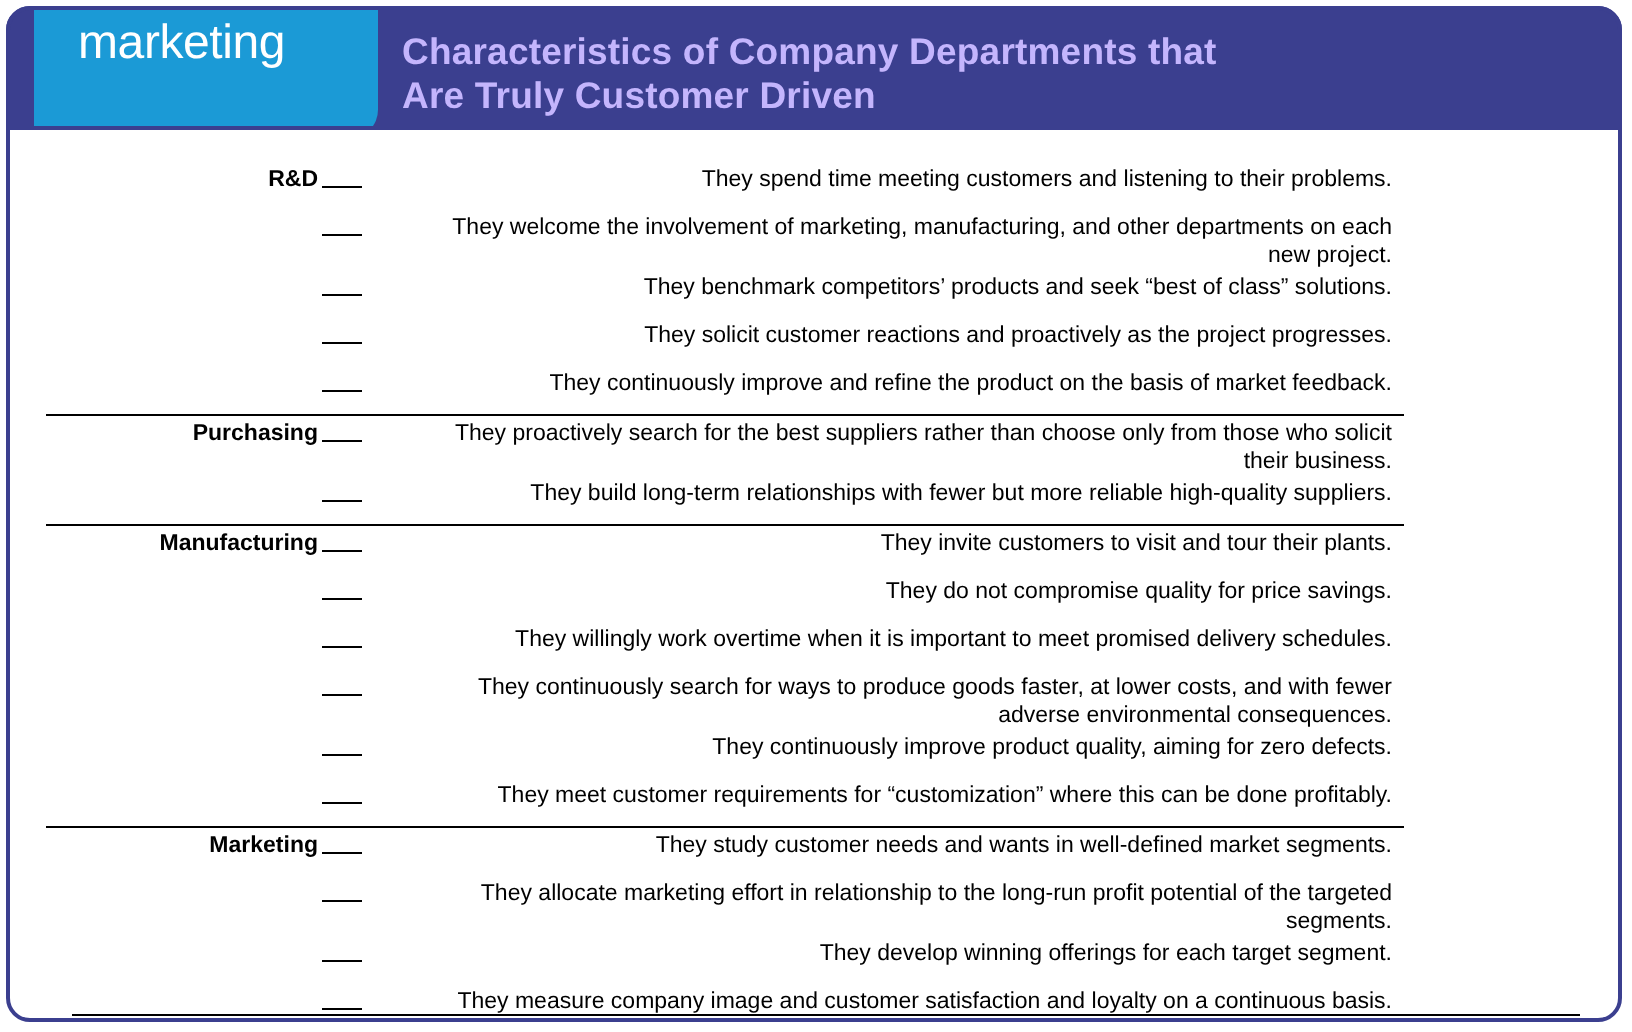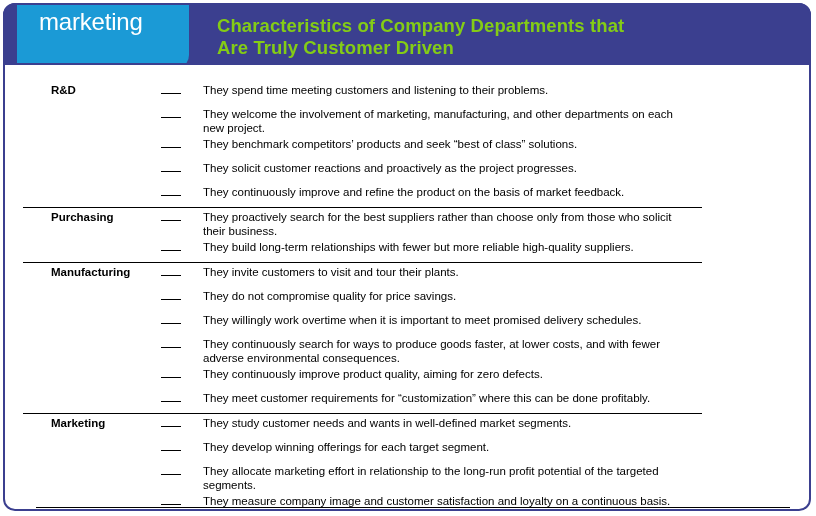--- a/index.html
+++ b/index.html
@@ -42,26 +42,25 @@
     background: #3b3f8f;
     border: 2px solid #3b3f8f;
     border-radius: 12px 12px 0 0;
     overflow: hidden;
   }
   .header-title {
     position: absolute;
     left: 196px;
     top: 10px;
     right: 14px;
-    color: #84cc16;
+    color: #c4b5fd;
     font-size: 18.5px;
     font-weight: bold;
     line-height: 22px;
     letter-spacing: 0.1px;
-    margin-left: 16px;
   }
   .header-title .line2 {
     display: block;
   }
   
   .memo-tab {
     position: absolute;
     left: 12px;
     top: 0px;
     width: 172px;
@@ -93,20 +92,21 @@
   }
   
   .body-area {
     position: absolute;
     left: 5px;
     top: 65px;
     width: 715px;
     height: 444px;
     box-sizing: border-box;
     padding: 16px 18px 6px 18px;
+    text-align: right;
   }
   table.memo-table {
     border-collapse: collapse;
     width: 100%;
     table-layout: fixed;
   }
   table.memo-table td {
     vertical-align: top;
     padding: 0;
   }
@@ -241,26 +241,26 @@
             <td class="item-cell">They meet customer requirements for “customization” where this can be done profitably.</td>
           </tr>
           <tr class="row-item sec-divider">
             <td class="cat-cell">Marketing</td>
             <td class="blank-cell"><span class="blank-mark"></span></td>
             <td class="item-cell">They study customer needs and wants in well-defined market segments.</td>
           </tr>
           <tr class="row-item">
             <td class="cat-cell"></td>
             <td class="blank-cell"><span class="blank-mark"></span></td>
+            <td class="item-cell">They allocate marketing effort in relationship to the long-run profit potential of the targeted segments.</td>
+          </tr>
+          <tr class="row-item">
+            <td class="cat-cell"></td>
+            <td class="blank-cell"><span class="blank-mark"></span></td>
             <td class="item-cell">They develop winning offerings for each target segment.</td>
-          </tr>
-          <tr class="row-item">
-            <td class="cat-cell"></td>
-            <td class="blank-cell"><span class="blank-mark"></span></td>
-            <td class="item-cell">They allocate marketing effort in relationship to the long-run profit potential of the targeted segments.</td>
           </tr>
           <tr class="row-item">
             <td class="cat-cell"></td>
             <td class="blank-cell"><span class="blank-mark"></span></td>
             <td class="item-cell">They measure company image and customer satisfaction and loyalty on a continuous basis.</td>
           </tr>
         </tbody>
     </table>
   </div>
 

